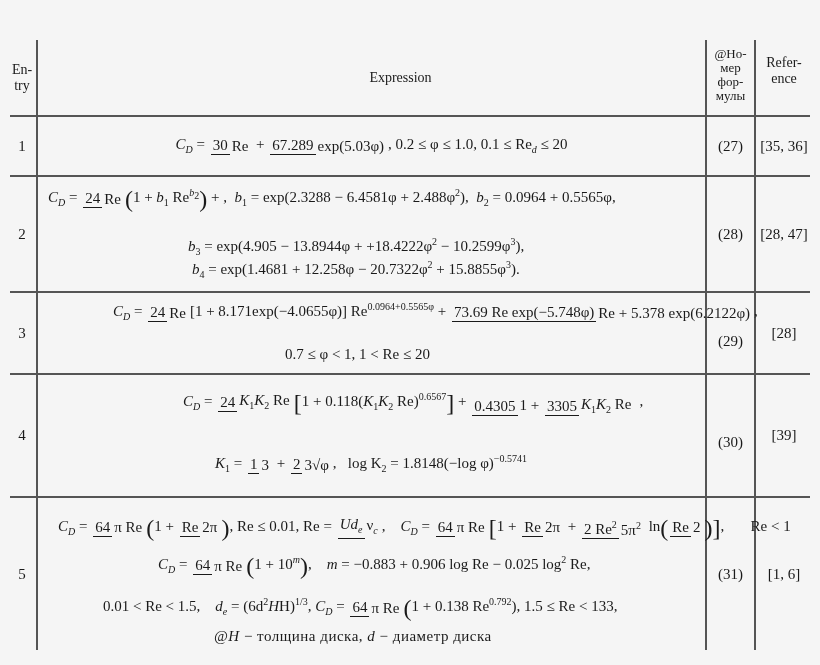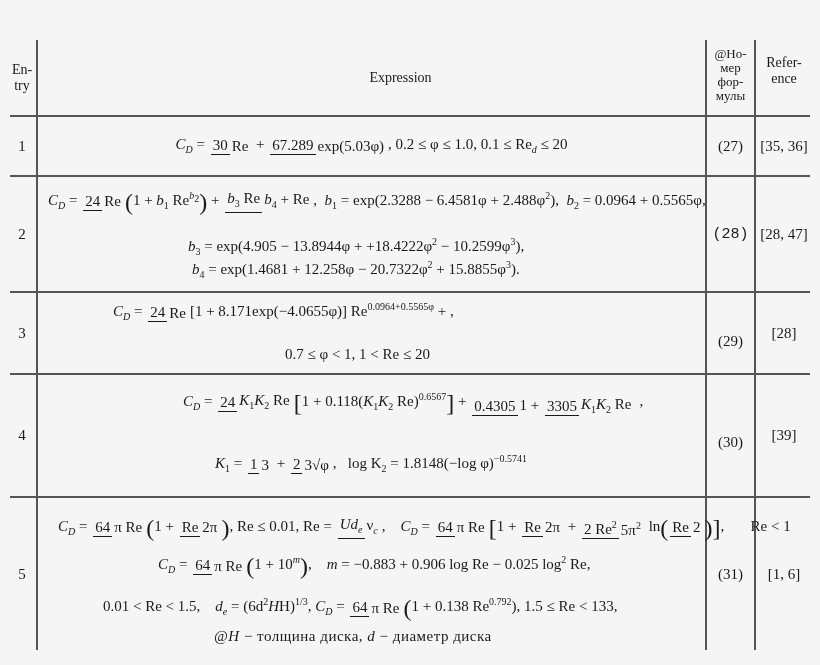--- a/index.html
+++ b/index.html
@@ -65,40 +65,40 @@
   </span>
 </div>
 <div class="cell num" style="left:707px;top:117px;width:47px;height:58px;">(27)</div>
 <div class="cell num" style="left:756px;top:117px;width:56px;height:58px;">[35, 36]</div>
 
 <div class="cell num" style="left:8px;top:177px;width:28px;height:114px;">2</div>
 <div class="line" style="left:48px;top:186px;">
   <i>C</i><sub><i>D</i></sub> = <span class="frac">
       <span>24</span>
       <span>Re</span>
-    </span><span class="big">(</span><span>1 + </span><i>b</i><sub>1</sub><span> Re</span><sup><i>b</i><sub>2</sub></sup><span class="big">)</span> + <span class="frac">
-      <span><i>b</i><sub>3</sub><span> Re</span></span>
-      <span><i>b</i><sub>4</sub><span> + Re</span></span>
-    </span>,&nbsp; <i>b</i><sub>1</sub><span> = exp(2.3288 − 6.4581φ + 2.488φ</span><sup>2</sup><span>),</span>&nbsp; <i>b</i><sub>2</sub><span> = 0.0964 + 0.5565φ,</span>
+    </span><span class="big">(</span><span>1 + </span><i>b</i><sub>1</sub><span> Re</span><sup><i>b</i><sub>2</sub></sup><span class="big">)</span> + ,&nbsp; <i>b</i><sub>1</sub><span> = exp(2.3288 − 6.4581φ + 2.488φ</span><sup>2</sup><span>),</span>&nbsp; <i>b</i><sub>2</sub><span> = 0.0964 + 0.5565φ,</span>
 </div>
 <div class="line" style="left:188px;top:236px;">
   <i>b</i><sub>3</sub><span> = exp(4.905 − 13.8944φ + +18.4222φ</span><sup>2</sup><span> − 10.2599φ</span><sup>3</sup><span>),</span>
 </div>
 <div class="line" style="left:192px;top:259px;">
   <i>b</i><sub>4</sub><span> = exp(1.4681 + 12.258φ − 20.7322φ</span><sup>2</sup><span> + 15.8855φ</span><sup>3</sup><span>).</span>
 </div>
-<div class="cell num" style="left:707px;top:177px;width:47px;height:114px;font-family:Liberation Mono, monospace;">(28)</div>
+<div class="cell num" style="left:707px;top:177px;width:47px;height:114px;">(28)</div>
 <div class="cell num" style="left:756px;top:177px;width:56px;height:114px;">[28, 47]</div>
 
 <div class="cell num" style="left:8px;top:293px;width:28px;height:80px;">3</div>
 <div class="line" style="left:113px;top:300px;">
   <i>C</i><sub><i>D</i></sub> = <span class="frac">
       <span>24</span>
       <span>Re</span>
-    </span><span>[1 + 8.171exp(−4.0655φ)] Re</span><sup>0.0964+0.5565φ</sup> + ,
+    </span><span>[1 + 8.171exp(−4.0655φ)] Re</span><sup>0.0964+0.5565φ</sup> + <span class="frac">
+      <span>73.69 Re exp(−5.748φ)</span>
+      <span>Re + 5.378 exp(6.2122φ)</span>
+    </span>,
 </div>
 <div class="line" style="left:285px;top:346px;">
   <span>0.7 ≤ φ &lt; 1,    1 &lt; Re ≤ 20</span>
 </div>
 <div class="cell num" style="left:707px;top:293px;width:47px;height:96px;">(29)</div>
 <div class="cell num" style="left:756px;top:293px;width:56px;height:80px;">[28]</div>
 
 <div class="cell num" style="left:8px;top:375px;width:28px;height:121px;">4</div>
 <div class="line" style="left:183px;top:388px;text-align:center;">
   <i>C</i><sub><i>D</i></sub> = <span class="frac">

